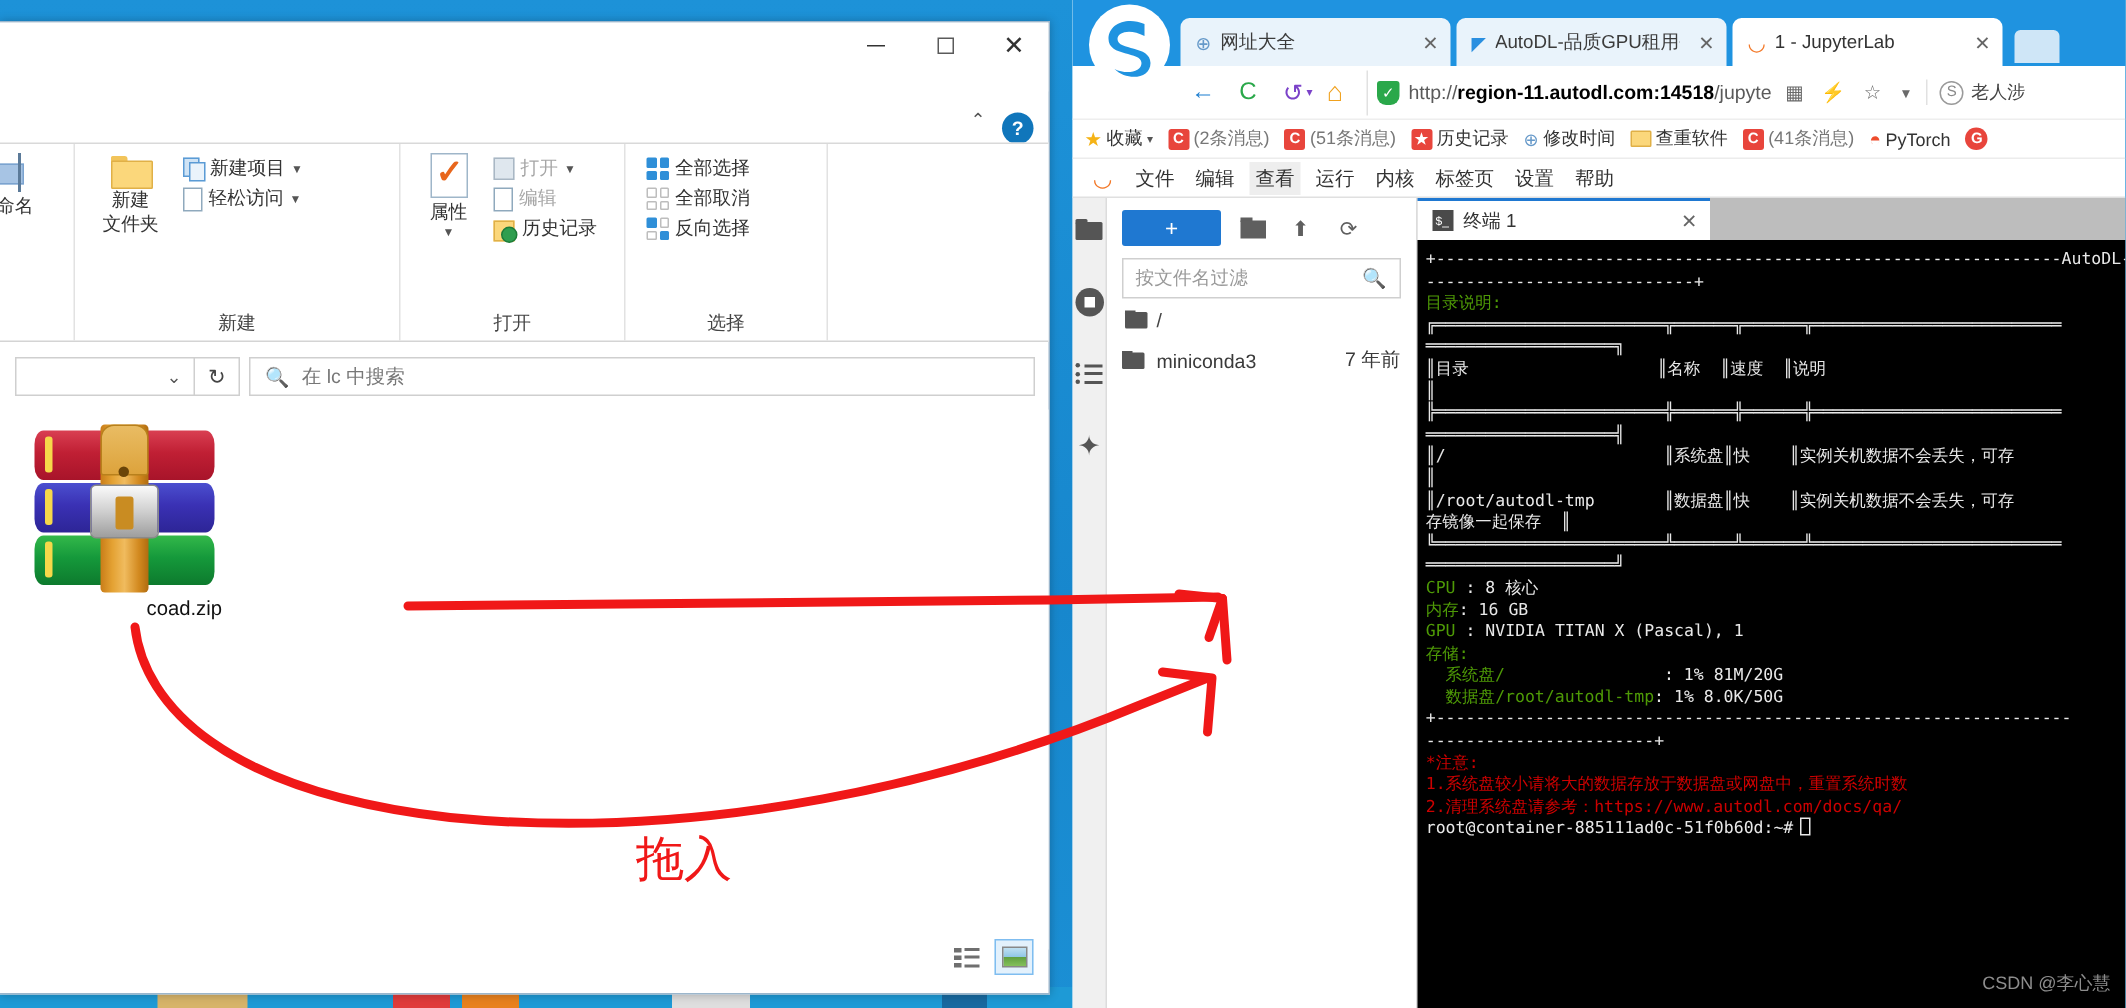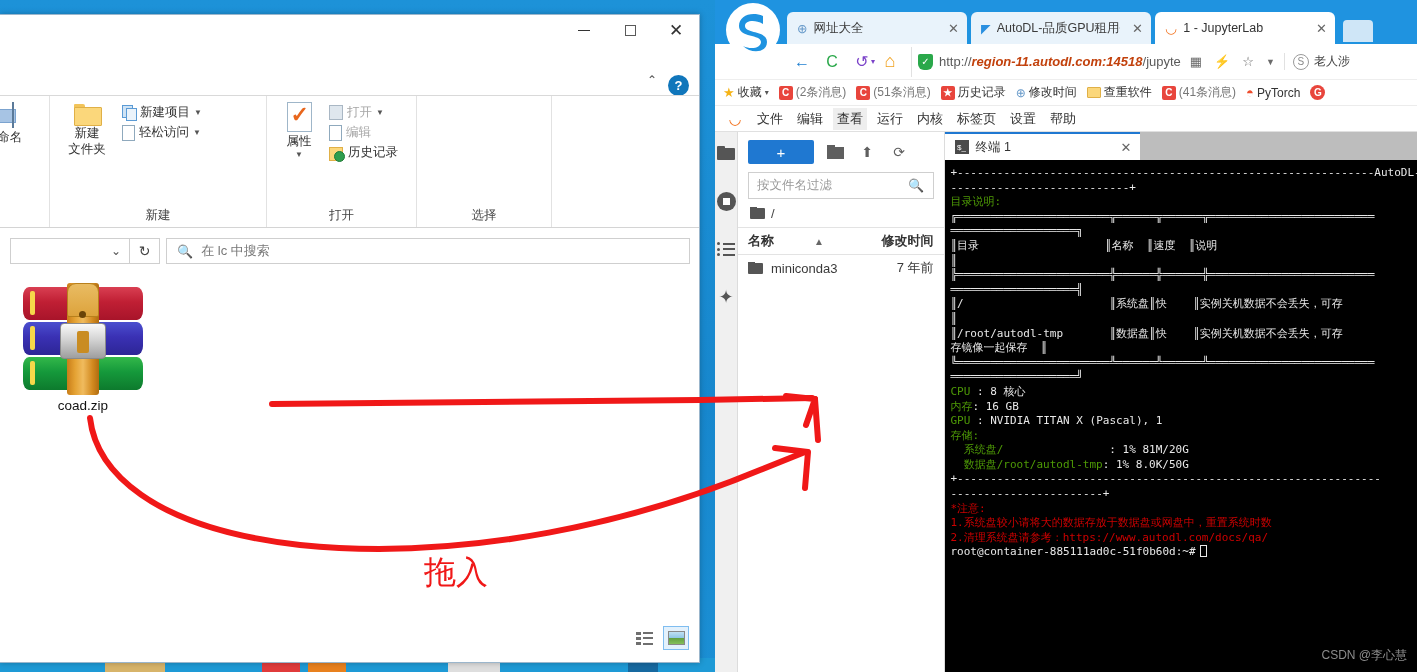--- a/index.html
+++ b/index.html
@@ -82,21 +82,21 @@
   .ic-rename:after{content:"";position:absolute;left:28px;top:0;width:2px;height:26px;background:#5b7a99;}
 
   
   #addrbar { position:absolute; left:0; top:214px; width:700px; height:44px; display:flex; align-items:center; padding:0 10px; gap:6px; }
   #addr-box { flex:0 0 120px; height:26px; border:1px solid #cfcfcf; display:flex; align-items:center; justify-content:flex-end; padding-right:8px; color:#555; font-size:12px; }
   #refresh-btn { width:30px; height:26px; border:1px solid #cfcfcf; border-left:none; display:flex; align-items:center; justify-content:center; font-size:14px; color:#444; }
   #search-box { flex:1; height:26px; border:1px solid #cfcfcf; display:flex; align-items:center; gap:8px; padding:0 10px; font-size:13px; color:#777; }
 
   
   #exp-content { position:absolute; left:0; top:258px; width:700px; height:360px; background:#fff; }
-  .file-item { position:absolute; width:130px; text-align:center; }
+  .file-item { position:absolute; width:130px; text-align:right; }
   .file-label { font-size:13.5px; color:#111; margin-top:6px; }
 
   
   .zip { width:120px; height:105px; margin:0 auto; position:relative; }
   .zip .band { position:absolute; left:0; width:120px; height:33px; border-radius:6px/9px; }
   .zip .b1 { top:0;  background:linear-gradient(180deg,#d93f52 0%,#c01f34 45%,#a8142a 100%); }
   .zip .b2 { top:35px; background:linear-gradient(180deg,#4b4fcf 0%,#3a31b4 45%,#2d2596 100%); }
   .zip .b3 { top:70px; background:linear-gradient(180deg,#33b84a 0%,#15993b 45%,#0d7a2d 100%); }
   .zip .band:after { content:""; position:absolute; left:7px; top:4px; width:5px; height:24px; background:#f6d84a; border-radius:2px; }
   .zip .strap { position:absolute; left:44px; top:-4px; width:32px; height:112px;
@@ -134,21 +134,21 @@
   #tab2 { left:256px; width:180px; }
   #tab3 { left:440px; width:180px; }
   #newtab { position:absolute; left:628px; top:20px; width:30px; height:22px; background:#cfe6f7; border-radius:4px 4px 0 0; }
 
   #br-navrow { height:36px; background:#fff; display:flex; align-items:center; gap:0; padding-left:72px; position:relative; border-bottom:1px solid #eee; }
   .nav-ic { width:30px; height:30px; display:flex; align-items:center; justify-content:center; font-size:16px; }
   #nav-back { color:#1f7fd0; } #nav-reload { color:#2aa84a; } #nav-undo { color:#7b42c9; } #nav-home { color:#f0a11e; }
   #url-wrap { flex:1; display:flex; align-items:center; gap:6px; height:30px; padding:0 6px; border-left:1px solid #e1e1e1; margin-left:6px; }
   #url-shield { width:15px; height:16px; background:#2aa84a; border-radius:2px 2px 6px 6px; color:#fff; font-size:10px; display:flex; align-items:center; justify-content:center; }
   #url-text { font-size:13px; color:#5a5a5a; white-space:nowrap; overflow:hidden; }
-  #url-text b { color:#c2410c; font-weight:bold;font-style:italic; }
+  #url-text b { color:#000000; font-weight:bold; }
   .url-ic { font-size:13px; color:#6a6a6a; padding:0 3px; }
   #acct { display:flex; align-items:center; gap:5px; border-left:1px solid #e1e1e1; padding-left:8px; font-size:12px; color:#444; }
   .circ-s { width:16px; height:16px; border-radius:50%; border:1px solid #9a9a9a; color:#8a8a8a; font-size:10px; display:flex; align-items:center; justify-content:center; }
 
   #br-bookmarks { height:26px; background:#fff; display:flex; align-items:center; gap:10px; padding:0 8px; font-size:12px; color:#333; white-space:nowrap; border-bottom:1px solid #ececec; overflow:hidden; }
   .bm { display:flex; align-items:center; gap:3px; }
   .bm .sq { width:14px; height:14px; border-radius:2px; background:#e8453c; color:#fff; font-size:10px; font-weight:bold; display:flex; align-items:center; justify-content:center; }
   .bm .star { color:#f5b316; font-size:13px; }
   .bm .glob { color:#6699c9; font-size:12px; }
   .bm .fold { width:14px; height:11px; background:#fbd77b; border:1px solid #e0b047; border-radius:1px; }
@@ -301,20 +301,51 @@
           <div class="rb-small">
             <span class="ic-hist"></span>
             <span>历史记录</span>
           </div>
         </div>
       </div>
       <div class="rb-group-label">打开</div>
     </div>
 
     <div class="rb-group" style="width:135px;">
+      <div class="rb-body">
+        <div class="rb-small-col" style="padding-left:8px;">
+          <div class="rb-small">
+            <span class="ic-sel">
+                <i></i>
+                <i></i>
+                <i></i>
+                <i></i>
+              </span>
+            <span>全部选择</span>
+          </div>
+          <div class="rb-small">
+            <span class="ic-sel empty">
+                <i></i>
+                <i></i>
+                <i></i>
+                <i></i>
+              </span>
+            <span>全部取消</span>
+          </div>
+          <div class="rb-small">
+            <span class="ic-sel mixed">
+                <i></i>
+                <i></i>
+                <i></i>
+                <i></i>
+              </span>
+            <span>反向选择</span>
+          </div>
+        </div>
+      </div>
       <div class="rb-group-label">选择</div>
     </div>
 
     <div style="flex:1;"></div>
   </div>
 
   <div id="addrbar">
     <div id="addr-box">
       <span>⌄</span>
     </div>
@@ -491,27 +522,20 @@
         <div class="fb-ic">⬆</div>
         <div class="fb-ic">⟳</div>
       </div>
       <div id="fb-filter">
         <span>按文件名过滤</span>
         <span class="mag">🔍</span>
       </div>
       <div id="fb-crumb">
         <span class="ic-f16"></span>
         <span>/</span>
-      </div>
-      <div id="fb-head">
-        <span class="c-name">
-          <span>名称</span>
-          <span style="font-size:10px;color:#666;">▲</span>
-        </span>
-        <span class="c-time">修改时间</span>
       </div>
       <div class="fb-row">
         <span class="nm">
             <span class="ic-f16"></span>
           <span>miniconda3</span>
           </span>
         <span class="tm">7 年前</span>
       </div>
     </div>
 

